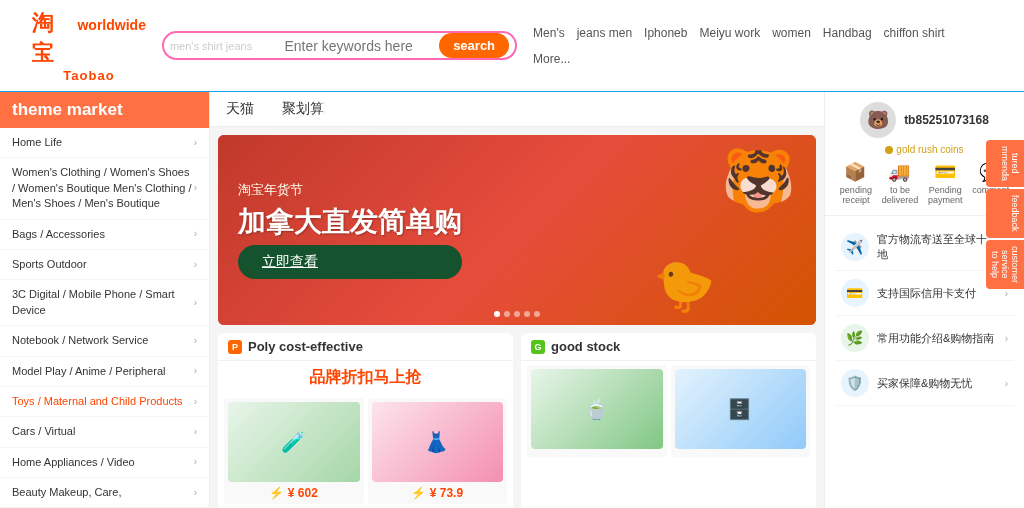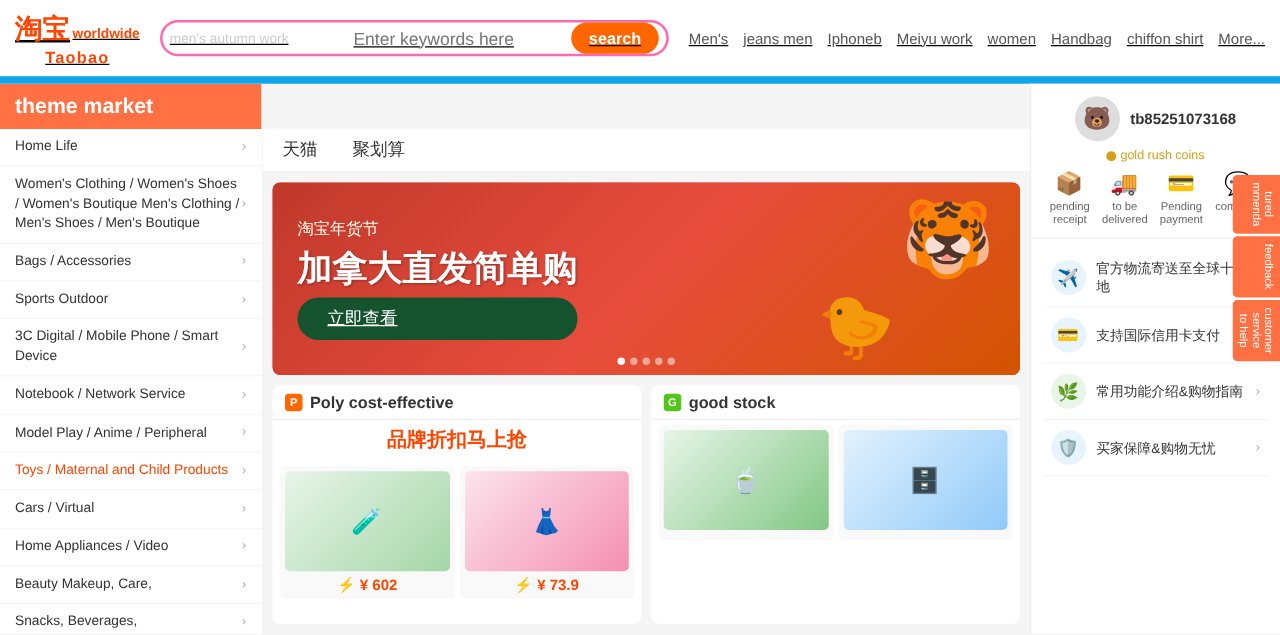--- a/index.html
+++ b/index.html
@@ -1,19 +1,19 @@
 <!DOCTYPE html>
 <html><head>
   <meta charset="utf-8">
   <style>
     * { box-sizing: border-box; margin: 0; padding: 0; }
     body { font-family: Arial, sans-serif; font-size: 12px; background: #f5f5f5; width: 1024px; height: 508px; overflow: hidden; }
 
     
-    .header { background: white; padding: 8px 12px; display: flex; align-items: center; gap: 16px; border-bottom: 6px solid #0ea5e9; text-decoration: underline; }
+    .header { background: white; padding: 8px 32px; display: flex; align-items: center; gap: 16px; border-bottom: 1px solid #0ea5e9; }
     .logo-area { display: flex; flex-direction: column; align-items: center; min-width: 80px; }
     .logo-cn { color: #ff4500; font-size: 22px; font-weight: bold; }
     .logo-en { color: #ff4500; font-size: 13px; font-weight: bold; letter-spacing: 1px; }
     .search-wrapper { flex: 1; display: flex; align-items: center; border: 2px solid #ff69b4; border-radius: 20px; padding: 0 6px; background: white; max-width: 480px; }
     .search-hint { color: #ccc; font-size: 11px; margin-right: 6px; white-space: nowrap; }
     .search-input { flex: 1; border: none; outline: none; font-size: 14px; color: #999; text-align: center; }
     .search-btn { background: #ff6600; color: white; border: none; border-radius: 14px; padding: 5px 14px; cursor: pointer; font-size: 13px; font-weight: bold; white-space: nowrap; }
     .nav-links { display: flex; gap: 12px; color: #555; font-size: 12px; flex-wrap: wrap; align-items: center; }
     .nav-links span { cursor: pointer; text-align: right; }
 
@@ -22,23 +22,23 @@
 
     
     .sidebar { width: 210px; background: white; border-right: 1px solid #eee; overflow-y: auto; flex-shrink: 0; }
     .sidebar-header { background: #ff7043; color: white; padding: 8px 12px; font-size: 17px; font-weight: bold; }
     .sidebar-item { padding: 7px 12px; font-size: 11px; color: #333; border-bottom: 1px solid #f5f5f5; cursor: pointer; display: flex; justify-content: space-between; align-items: center; line-height: 1.4; }
     .sidebar-item .arrow { color: #aaa; font-size: 10px; }
     .sidebar-item.active { color: #ff4500; }
 
     
     .center { flex: 1; display: flex; flex-direction: column; overflow: hidden; }
-    .tabs-row { background: white; display: flex; gap: 20px; padding: 6px 12px; border-bottom: 1px solid #eee; align-items: flex-start; margin-top: 36px; }
+    .tabs-row { background: white; display: flex; gap: 20px; padding: 6px 12px; border-bottom: 1px solid #eee; align-items: flex-start; }
     .tab { font-size: 14px; color: #333; cursor: pointer; padding: 2px 4px; }
-    .banner-area { position: relative; background: #e63b2e; height: 154px; overflow: hidden; margin: 8px; border-radius: 6px; }
+    .banner-area { position: relative; background: #e63b2e; height: 190px; overflow: hidden; margin: 8px; border-radius: 6px; }
     .banner-title { font-size: 28px; font-weight: bold; color: white; text-shadow: 1px 1px 2px rgba(0,0,0,0.3); margin-bottom: 4px; }
     .banner-btn { background: #14532d; color: white; padding: 8px 24px; border-radius: 20px; font-size: 14px; cursor: pointer; text-decoration: underline; }
     .banner-dots { display: flex; gap: 4px; position: absolute; bottom: 8px; left: 50%; transform: translateX(-50%); }
     .dot { width: 6px; height: 6px; border-radius: 50%; background: rgba(255,255,255,0.5); }
     .dot.active { background: white; }
 
     
     .products-row { display: flex; gap: 8px; padding: 0 8px 8px; flex: 1; }
     .product-section { flex: 1; background: white; border-radius: 6px; overflow: hidden; }
     .product-section-header { display: flex; align-items: center; padding: 6px 10px; border-bottom: 1px solid #f0f0f0; }
@@ -78,27 +78,27 @@
     .img-tea { background: linear-gradient(135deg, #e8f5e9, #81c784); }
     .img-shelf { background: linear-gradient(135deg, #e3f2fd, #90caf9); }
   </style>
 </head>
 <body>
 
 <div class="header">
   <div class="logo-area">
     <div style="display:flex;align-items:baseline;gap:2px;">
       <span class="logo-cn">淘宝</span>
-      <span style="color:#ff4500;font-size:11px;font-weight:bold;">worldwide</span>
+      <span style="color:#ff4500;font-size:14px;font-weight:bold;">worldwide</span>
     </div>
     <span class="logo-en">Taobao</span>
   </div>
 
   <div class="search-wrapper">
-    <span class="search-hint">men's autumn work</span>
+    <span class="search-hint">men's shirt jeans</span>
     <input class="search-input" type="text" placeholder="Enter keywords here" style="">
     <button class="search-btn">search</button>
   </div>
 
   <div class="nav-links" id="nav-links-container">
       <span>Men's</span>
       <span>jeans men</span>
       <span>Iphoneb</span>
       <span>Meiyu work</span>
       <span>women</span>

